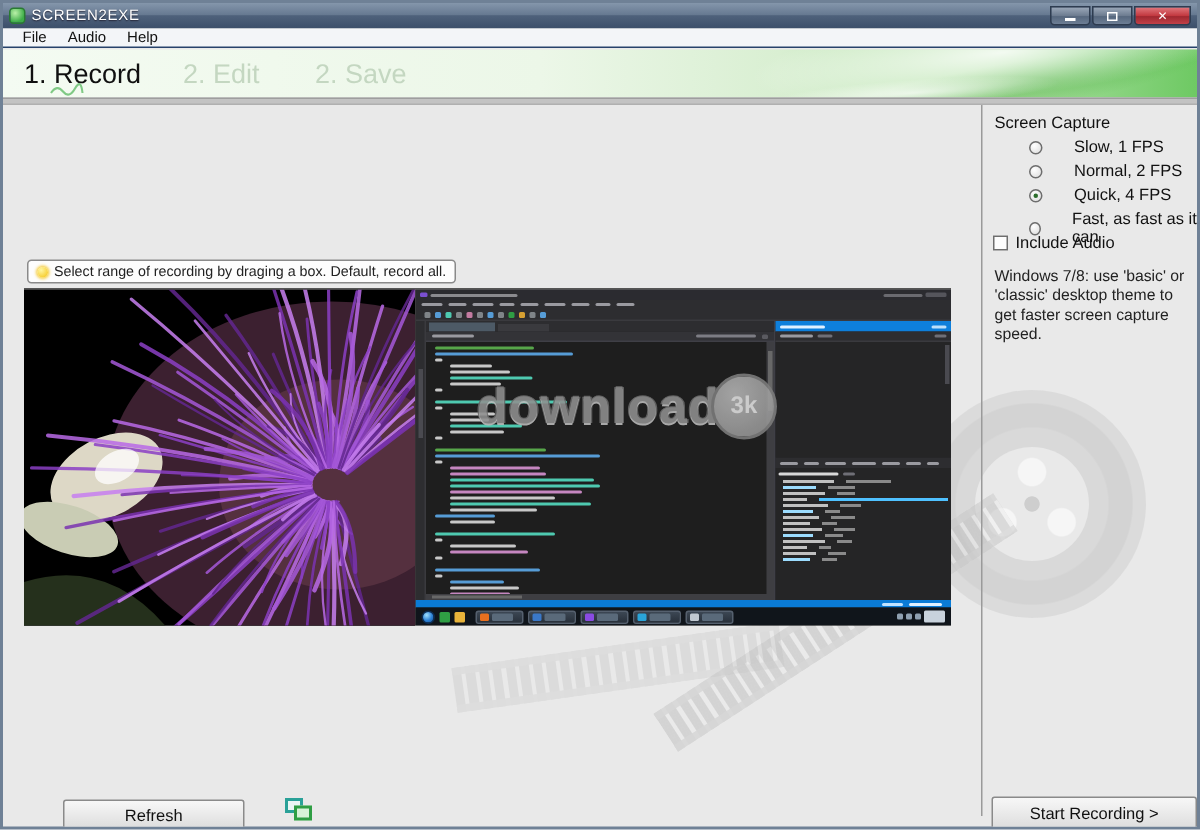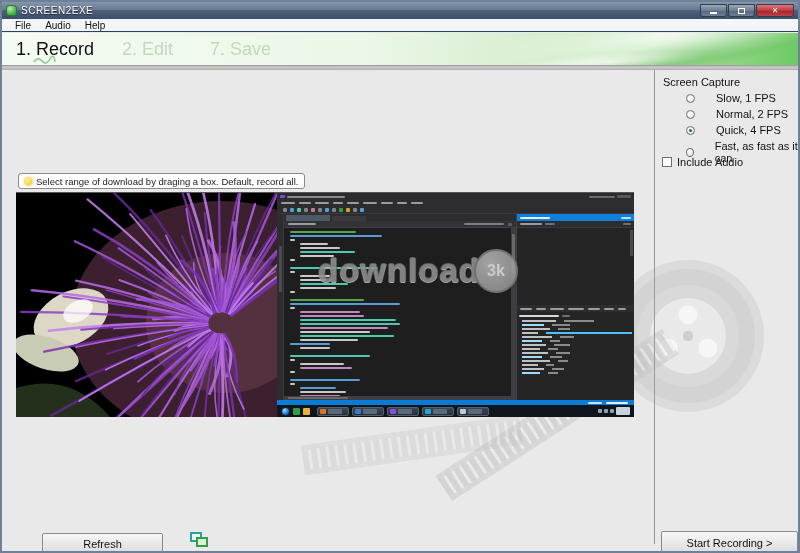--- a/index.html
+++ b/index.html
@@ -168,36 +168,36 @@
     <span class="menuitem">Audio</span>
     <span class="menuitem">Help</span>
   </div>
 
   <div id="banner">
     <div class="swoosh sw2"></div>
     <div class="swoosh sw1"></div>
     <div class="swoosh sw3"></div>
     <span class="step" id="step1">1. Record</span>
     <span class="step" id="step2">2. Edit</span>
-    <span class="step" id="step3">7. Save</span>
+    <span class="step" id="step3">2. Save</span>
     <svg id="scribble" viewBox="0 0 24 10">
       <path d="M2,7 Q6,1 10,6 T18,4 T23,7" fill="none" stroke="#3fae49" stroke-width="1.4" opacity=".8"></path>
     </svg>
   </div>
   <div id="graystrip"></div>
 
   <div id="reel">
       <div id="reelhub"></div>
     </div>
   <div class="strip" id="strip1"></div>
   <div class="strip" id="strip2"></div>
 
   <div id="tooltip">
     <span id="bulb"></span>
-    <span class="txt">Select range of download by draging a box. Default, record all.</span>
+    <span class="txt">Select range of recording by draging a box. Default, record all.</span>
   </div>
 
   <div id="preview">
     <div id="mon-left">
       <svg id="flower" width="261" height="225" viewBox="0 0 261 225">
           <rect x="0" y="0" width="261" height="225" fill="#000"></rect>
           <ellipse cx="205" cy="128" rx="150" ry="120" fill="#3c2030"></ellipse>
           <ellipse cx="210" cy="130" rx="80" ry="70" fill="#55303f"></ellipse>
           <ellipse cx="55" cy="125" rx="40" ry="26" fill="#ddd8c6" transform="rotate(-28 55 125)"></ellipse>
           <ellipse cx="30" cy="160" rx="34" ry="16" fill="#c9ccb4" transform="rotate(18 30 160)"></ellipse>
@@ -560,20 +560,21 @@
     <div class="optrow" style="top:70px">
       <span class="radio"></span>
       <span>Fast, as fast as it can</span>
     </div>
 
     <div id="audio-row">
       <span class="checkbox"></span>
       <span>Include Audio</span>
     </div>
 
+    <div id="cap-note">Windows 7/8: use 'basic' or 'classic' desktop theme to get faster screen capture speed.</div>
   </div>
 
   <button id="start-btn">Start Recording &gt;</button>
 
   <button id="refresh-btn">Refresh</button>
   <div id="moni">
       <div class="m1"></div>
       <div class="m2"></div>
     </div>
 

